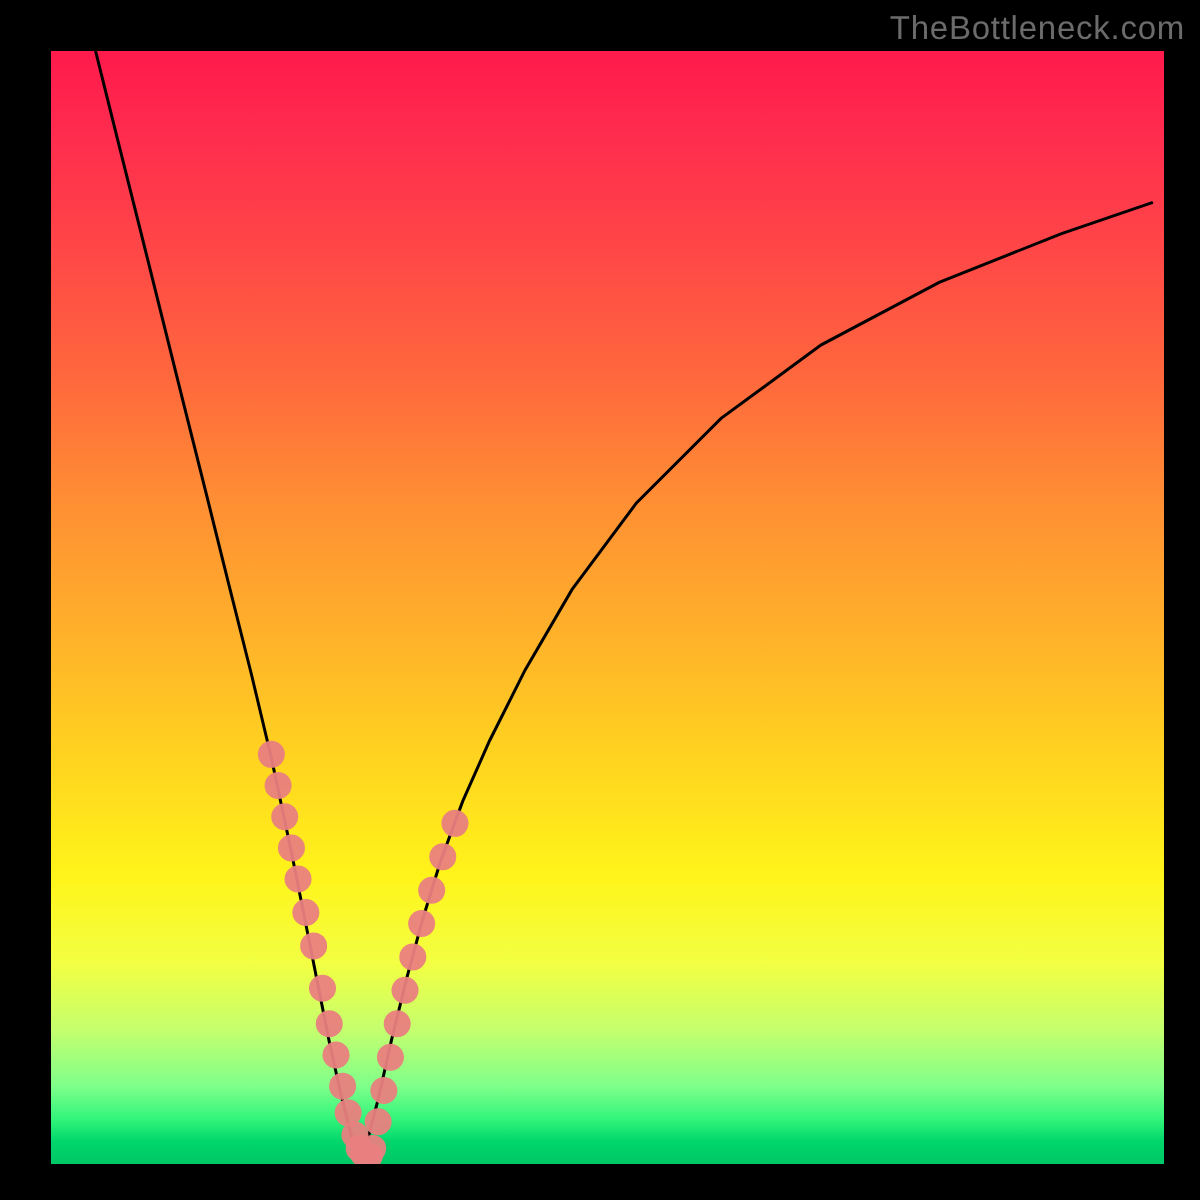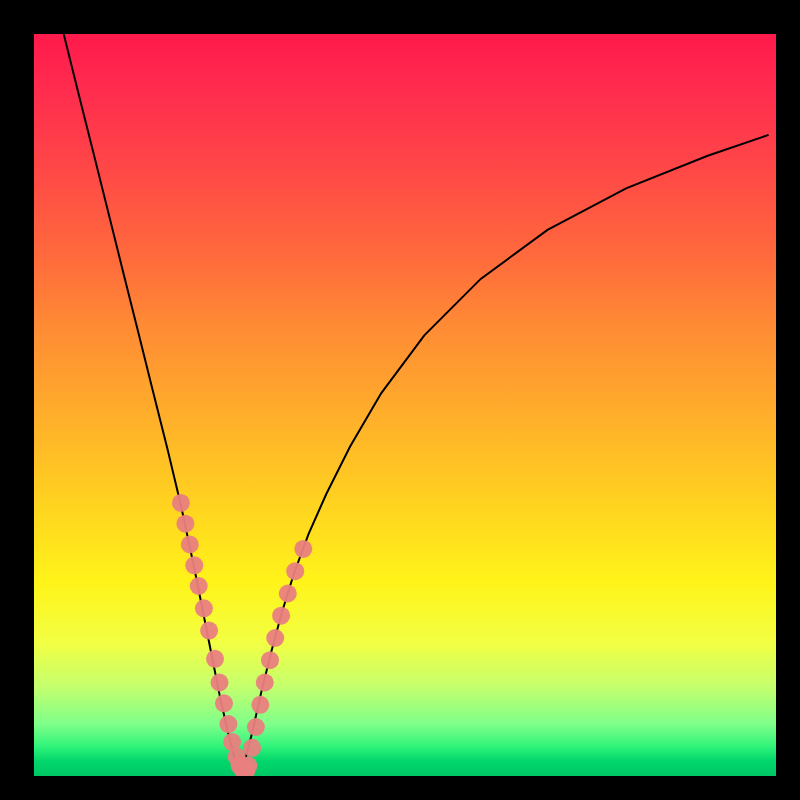--- a/index.html
+++ b/index.html
@@ -115,13 +115,14 @@
           <circle cx="236.0" cy="626.2" r="9" class="dot"></circle>
           <circle cx="241.2" cy="604.0" r="9" class="dot"></circle>
           <circle cx="247.1" cy="581.7" r="9" class="dot"></circle>
           <circle cx="253.8" cy="559.5" r="9" class="dot"></circle>
           <circle cx="261.2" cy="537.2" r="9" class="dot"></circle>
           <circle cx="269.3" cy="514.9" r="9" class="dot"></circle>
         </g>
     </svg>
   </div>
 
+  <div class="watermark">TheBottleneck.com</div>
 </div>
 
 </body></html>

